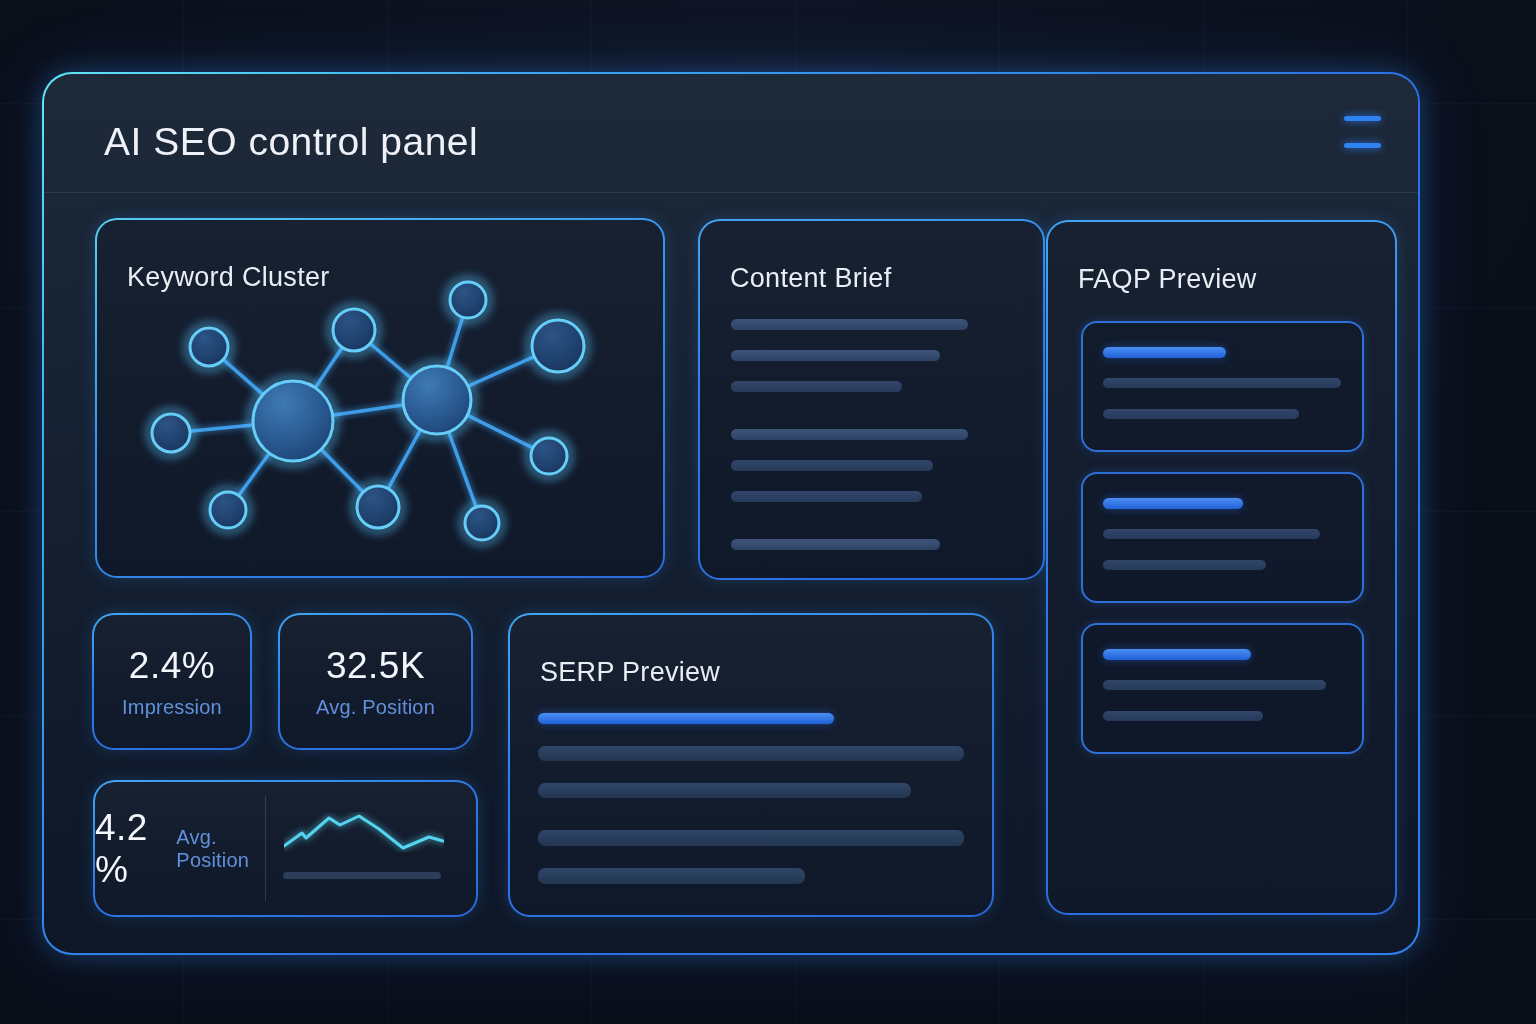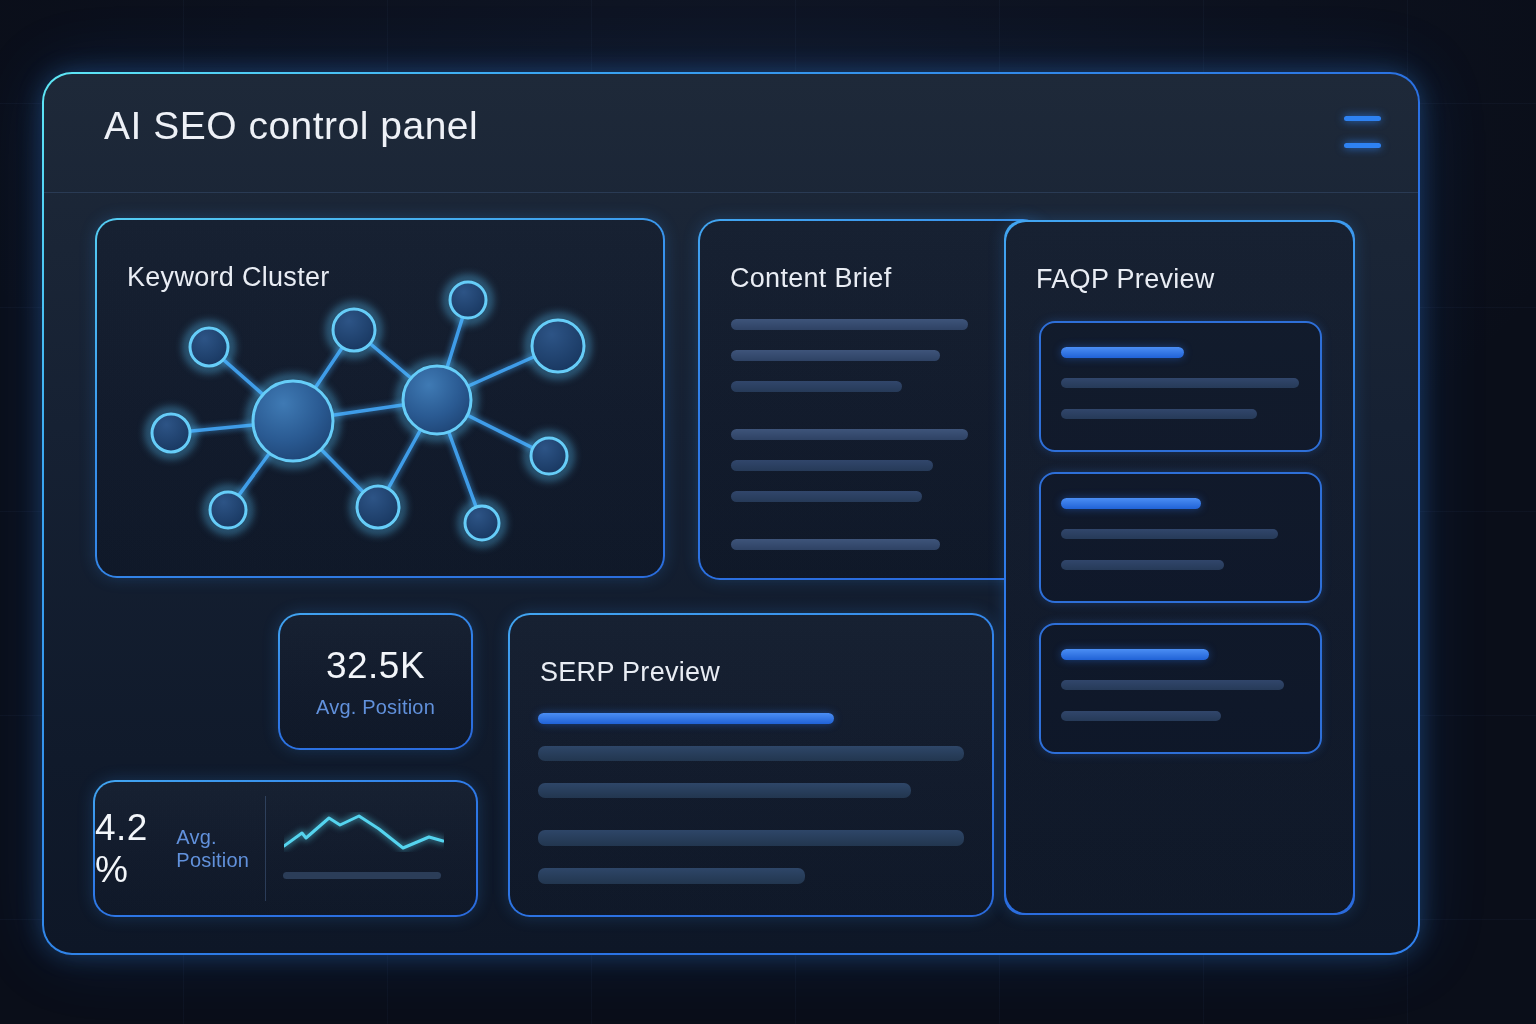--- a/index.html
+++ b/index.html
@@ -19,21 +19,21 @@
     border-radius:30px;
     background:linear-gradient(140deg,#5fe9f6 0%,#3aa6f2 20%,#2a70e2 58%,#2f81ef 100%);
     box-shadow:0 0 24px rgba(60,150,250,.30), 0 0 70px rgba(40,110,220,.16);
   }
   .panel-inner{
     position:absolute;inset:2px;border-radius:28px;overflow:hidden;
     background:linear-gradient(180deg,#1e2939 0%,#162133 40%,#101a2b 78%,#0e1727 100%);
   }
   .panel-header{position:absolute;left:2px;top:2px;right:2px;height:118px;
     border-bottom:1px solid rgba(100,140,200,0.20);}
-  .page-title{position:absolute;left:60px;top:30px;font-size:39px;font-weight:500;
+  .page-title{position:absolute;left:60px;top:46px;font-size:39px;font-weight:500;
     color:#eef1f7;letter-spacing:.5px;}
   .menu-btn{position:absolute;right:37px;top:42px;width:37px;height:32px;cursor:pointer;
     display:flex;flex-direction:column;justify-content:space-between;}
   .menu-bar{width:37px;height:5px;border-radius:3px;background:#2e82f2;
     box-shadow:0 0 9px rgba(46,130,242,.85);}
 
   .card{position:absolute;border-radius:22px;
     box-shadow:0 0 16px rgba(56,150,245,.22);}
   .card .card-inner{position:absolute;inset:2px;border-radius:20px;
     background:linear-gradient(180deg,#18223311,#18223311),linear-gradient(180deg,#172132 0%,#121b2c 55%,#0f1828 100%);}
@@ -41,21 +41,21 @@
   .b-blue{background:linear-gradient(165deg,#42a6f1 0%,#2e7ae8 45%,#2a6adc 100%);}
   .card-title{position:absolute;left:32px;top:28px;font-size:27px;font-weight:500;
     color:#e9edf4;letter-spacing:.3px;z-index:3;margin-top:16px;}
 
   #keyword-card{left:53px;top:146px;width:570px;height:360px;}
   #keyword-svg{position:absolute;left:0;top:0;z-index:2;}
 
   #content-card{left:656px;top:147px;width:307px;height:361px;padding-left:40px;}
   #content-lines{position:absolute;left:33px;top:100px;right:24px;bottom:20px;z-index:2;}
 
-  #faqp-card{left:962px;top:148px;width:351px;height:695px;border-radius:19px;}
+  #faqp-card{left:1004px;top:148px;width:351px;height:695px;}
   #faq-items{position:absolute;left:35px;top:101px;width:283px;z-index:2;}
   .faq-item{position:relative;height:131px;margin-bottom:20px;border-radius:16px;
     border:2px solid #2e6fd8;background:rgba(14,22,39,0.45);
     box-shadow:0 0 10px rgba(46,111,216,.30);box-sizing:border-box;}
   #faq-button{position:absolute;left:35px;top:567px;width:283px;height:99px;z-index:2;
     border-radius:16px;border:2px solid #2b4e80;background:rgba(13,21,37,0.55);
     box-sizing:border-box;display:flex;align-items:center;padding-left:36px;cursor:pointer;}
   .plus-icon{position:relative;width:38px;height:38px;margin-right:24px;}
   .plus-icon::before,.plus-icon::after{content:"";position:absolute;background:#2f93f5;
     border-radius:2px;box-shadow:0 0 7px rgba(47,147,245,.75);}
@@ -193,20 +193,27 @@
           <div class="skel" style="background: linear-gradient(rgb(49, 70, 107), rgb(38, 58, 88)); left: 20px; top: 86px; width: 163px; height: 10px;"></div>
         </div>
         <div class="faq-item">
           <div class="skel skel-accent" style="left: 20px; top: 24px; width: 148px; height: 11px;"></div>
           <div class="skel" style="background: linear-gradient(rgb(49, 70, 107), rgb(38, 58, 88)); left: 20px; top: 55px; width: 223px; height: 10px;"></div>
           <div class="skel" style="background: linear-gradient(rgb(49, 70, 107), rgb(38, 58, 88)); left: 20px; top: 86px; width: 160px; height: 10px;"></div>
         </div>
       </div>
   </div>
 
+  <div class="card b-blue" id="stat1">
+    <div class="card-inner"></div>
+    <div class="stat-content">
+      <div class="stat-value">2.4%</div>
+      <div class="stat-label">Impression</div>
+    </div>
+  </div>
 
   <div class="card b-blue" id="stat2">
     <div class="card-inner"></div>
     <div class="stat-content">
       <div class="stat-value">32.5K</div>
       <div class="stat-label">Avg. Position</div>
     </div>
   </div>
 
   <div class="card b-blue" id="stat3">

